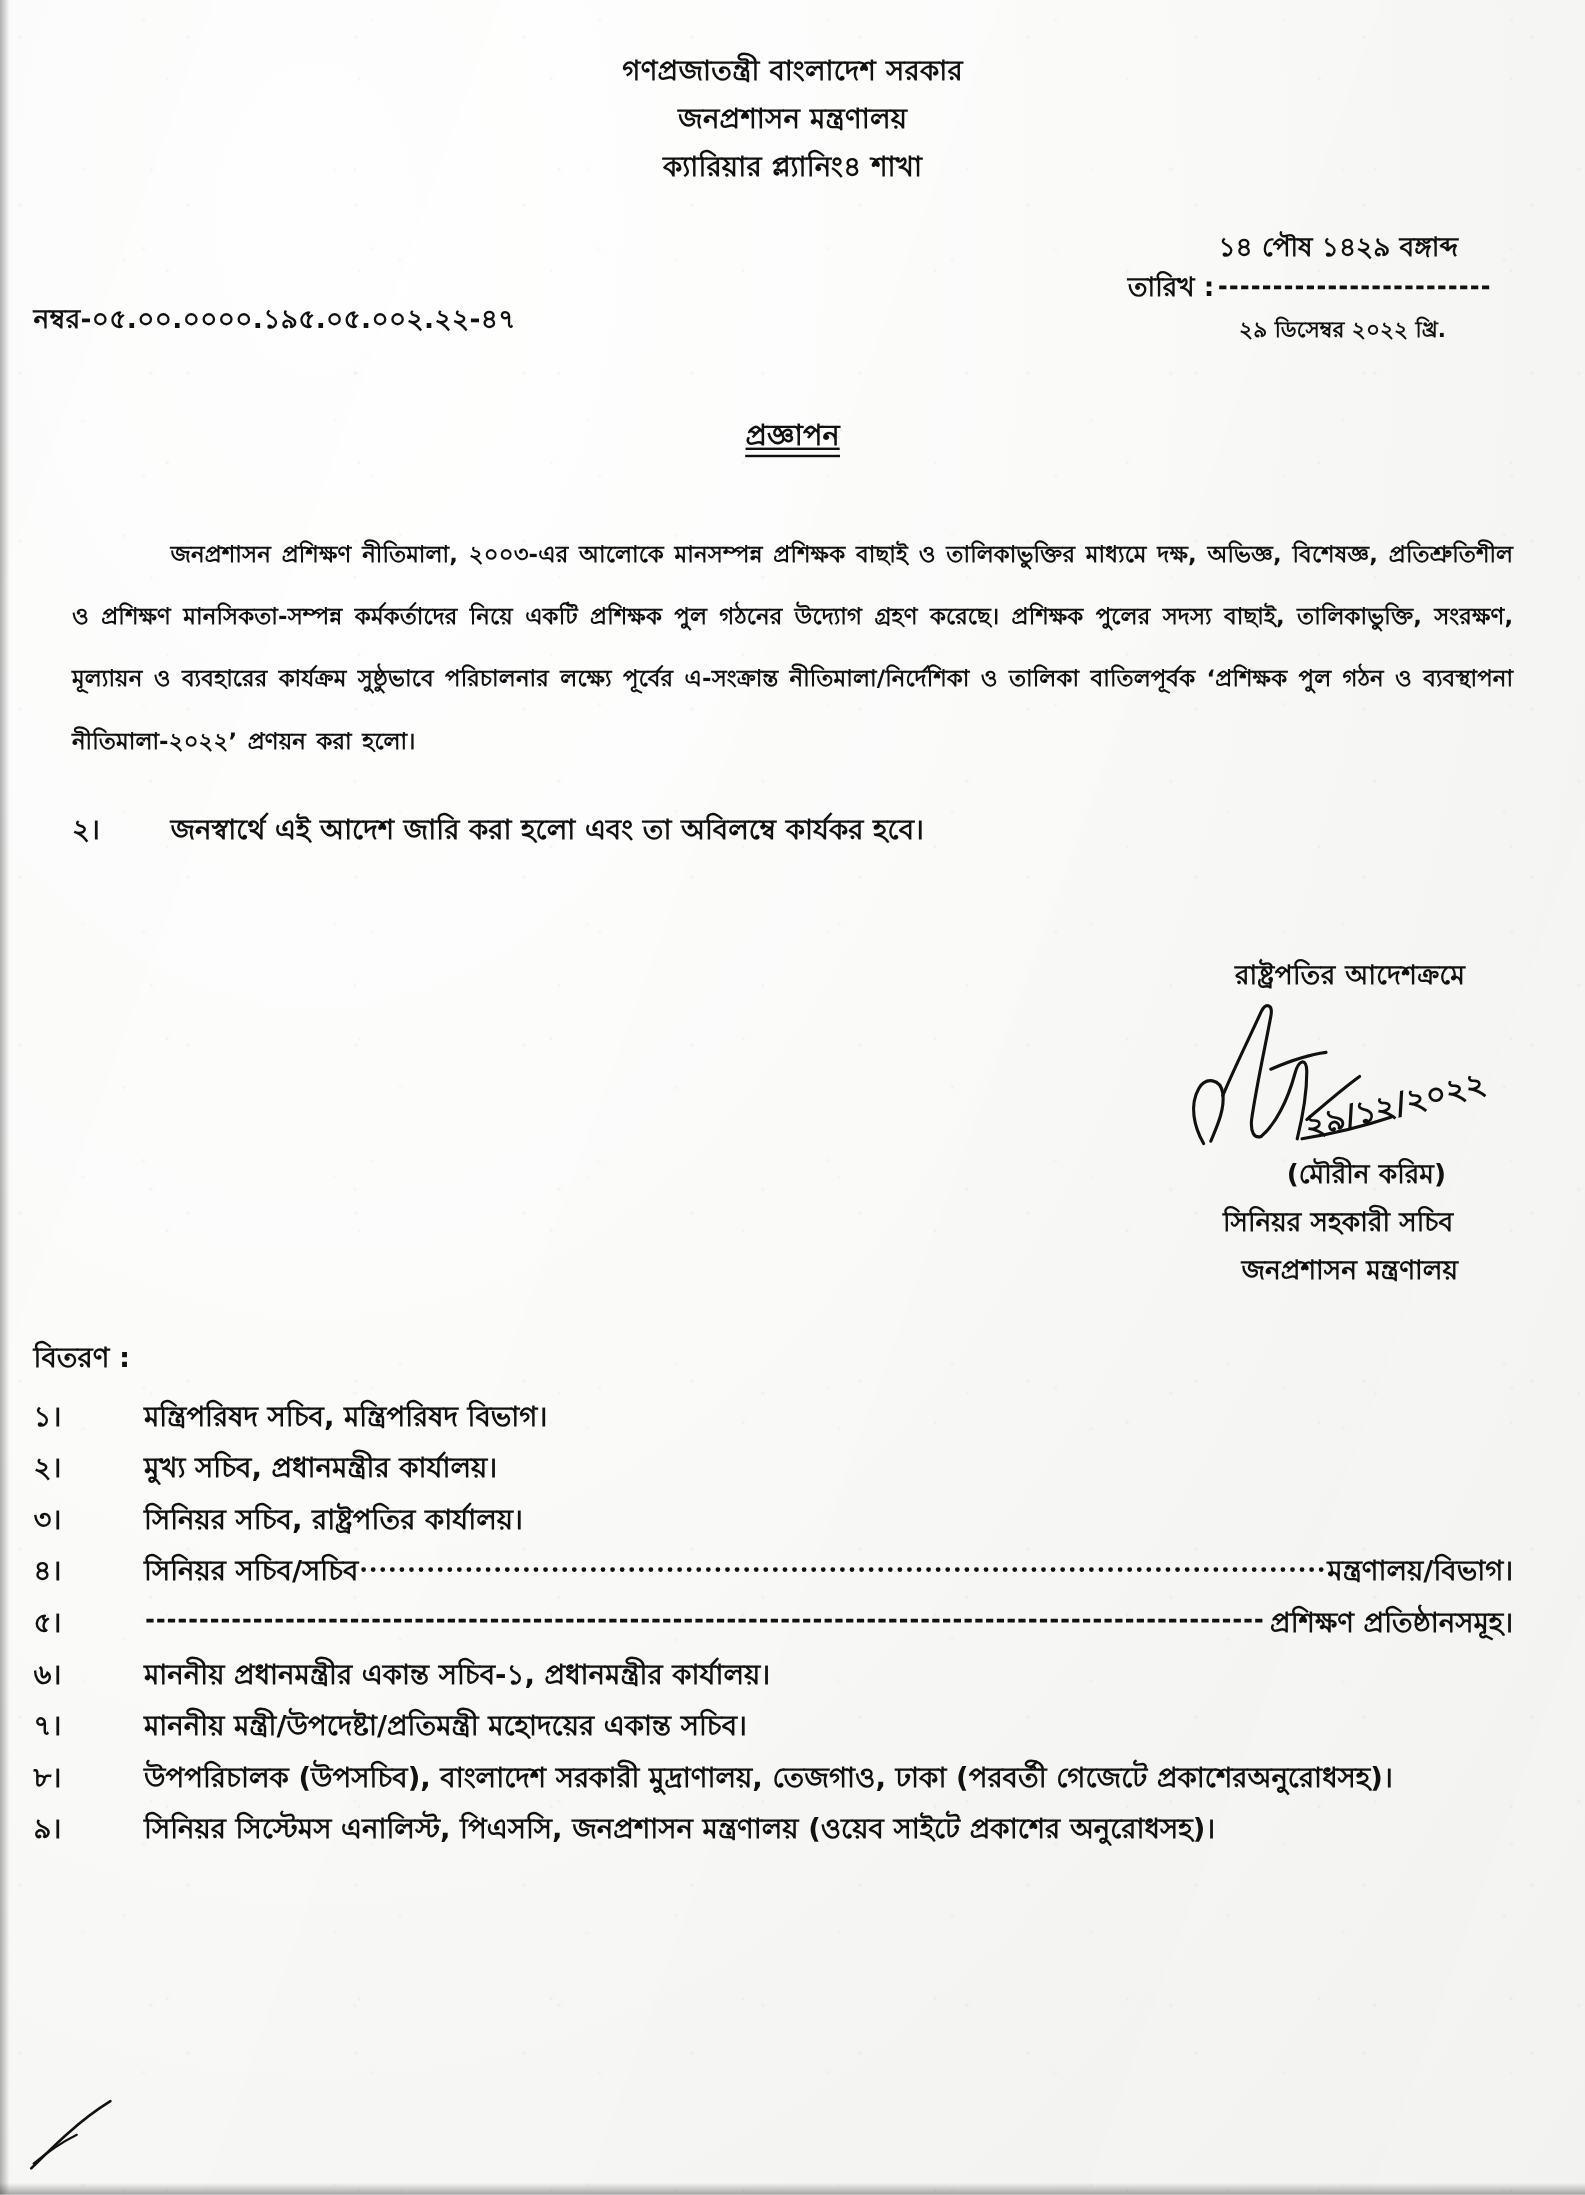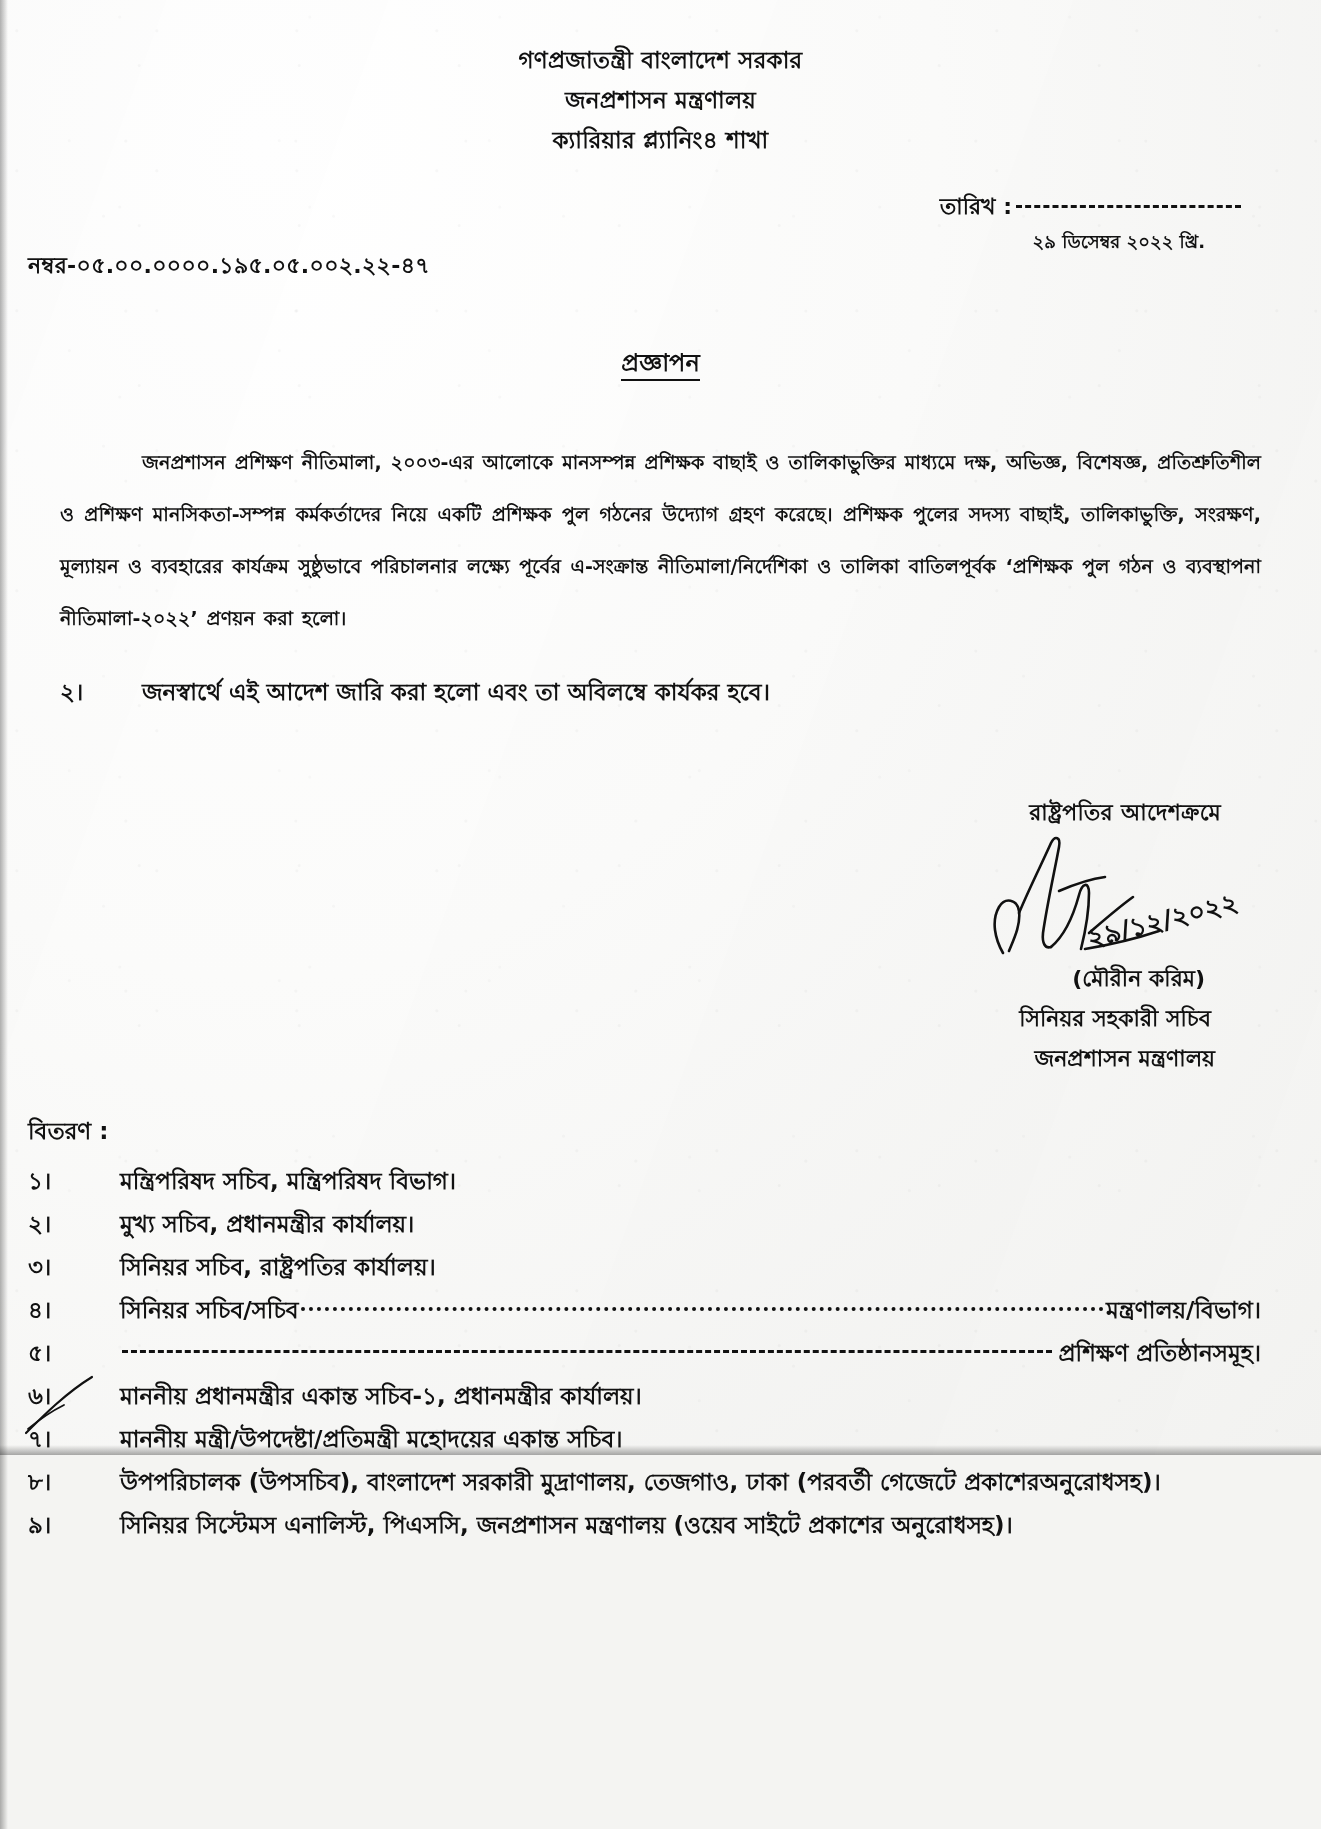--- a/index.html
+++ b/index.html
@@ -5,21 +5,21 @@
   html,body{margin:0;padding:0;}
   body{
     width:1321px;height:1829px;
     background:#f4f4f2;
     font-family:"Liberation Sans", sans-serif;
     color:#111;
     overflow:hidden;
   }
   .page{
     position:relative;
-    width:1321px;height:1455px;
+    width:1321px;height:1829px;
     background:
       radial-gradient(ellipse at 20% 10%, #ffffff 0%, #fbfbfa 45%, #f2f2f0 100%);
     box-sizing:border-box;
     padding:0;
   }
   
   .grain{
     position:absolute;inset:0;
     pointer-events:none;
     opacity:.55;
@@ -77,21 +77,21 @@
     display:inline-block;width:225px;
     border-bottom:3px dashed #111;height:1px;position:relative;top:-6px;
   }
   .meta-right .l3{font-size:18px;font-weight:700;line-height:36px;padding-right:36px;}
 
   
   .doctitle{
     text-align:center;margin-top:34px;
     font-size:24px;font-weight:700;
   }
-  .doctitle span{border-bottom:2px solid #111;padding-bottom:2px;}
+  .doctitle span{border-bottom:2px solid #111;padding-bottom:2px;text-decoration:underline;}
 
   
   .body{margin-top:52px;}
   .para{
     font-size:19px;line-height:52px;font-weight:700;
     text-align:justify;text-align-last:left;
     letter-spacing:.1px;
     word-spacing:2px;
   }
   .para.indent{text-indent:82px;}
@@ -161,20 +161,21 @@
 
     <div class="hdr bn">
       <div>গণপ্রজাতন্ত্রী বাংলাদেশ সরকার</div>
       <div>জনপ্রশাসন মন্ত্রণালয়</div>
       <div>ক্যারিয়ার প্ল্যানিং৪ শাখা</div>
     </div>
 
     <div class="meta">
       <div class="memo-no bn">নম্বর-০৫.০০.০০০০.১৯৫.০৫.০০২.২২-৪৭</div>
       <div class="meta-right bn">
+        <div class="l1">১৪ পৌষ ১৪২৯ বঙ্গাব্দ</div>
         <div class="l2">
           <span>তারিখ :</span>
           <span class="dashline"></span>
         </div>
         <div class="l3">২৯ ডিসেম্বর ২০২২ খ্রি.</div>
       </div>
     </div>
 
     <div class="doctitle bn">
       <span>প্রজ্ঞাপন</span>

